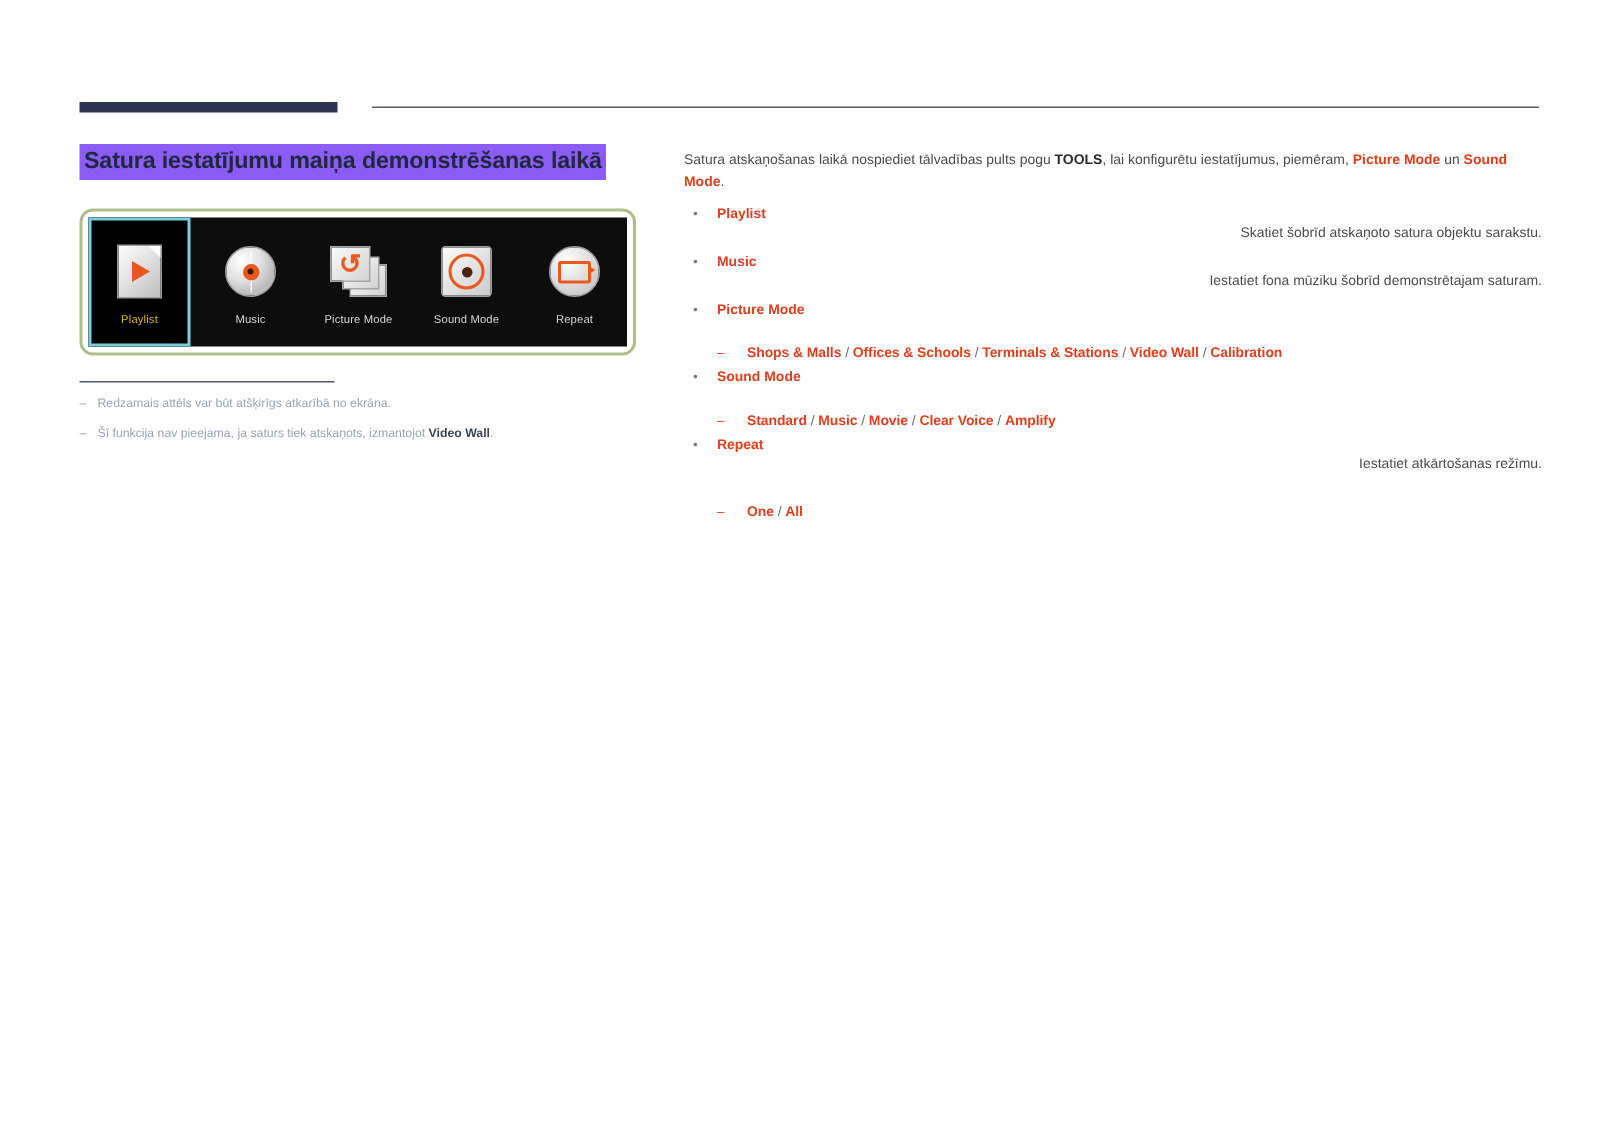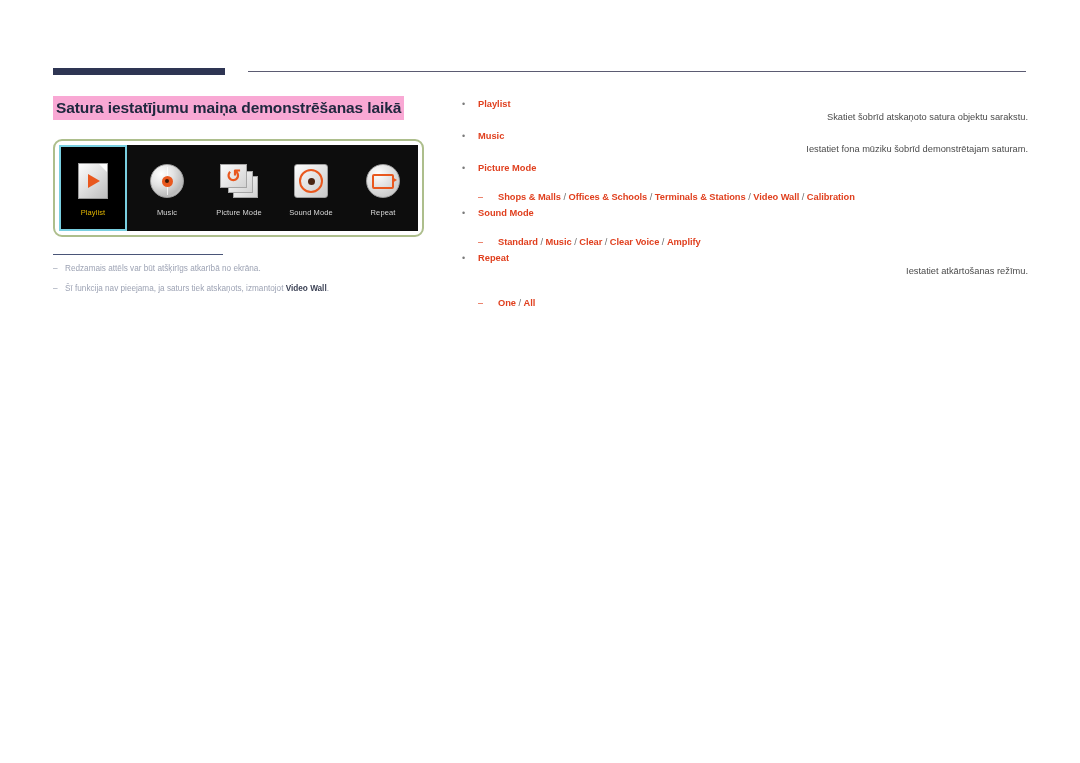--- a/index.html
+++ b/index.html
@@ -40,21 +40,21 @@
     left: 53px;
     top: 96px;
     width: 375px;
   }
 
   .page-title {
     display: inline-block;
     font-size: 15.5px;
     font-weight: bold;
     color: #20283f;
-    background: #f9a8d4;
+    background: #8b5cf6;
     padding: 2px 3px 3px 3px;
     line-height: 1.25;
     letter-spacing: -0.1px;
     white-space: nowrap;
   }
 
   
   .device-frame {
     position: absolute;
     left: 53px;
@@ -396,20 +396,21 @@
     <span>Redzamais attēls var būt atšķirīgs atkarībā no ekrāna.</span>
   </div>
   <div class="footnote">
     <span class="dash">–</span>
     <span><span>Šī funkcija nav pieejama, ja saturs tiek atskaņots, izmantojot </span><b>Video Wall</b><span>.</span></span>
   </div>
 </div>
 
 <div class="right-col">
 
+  <p class="intro"><span>Satura atskaņošanas laikā nospiediet tālvadības pults pogu </span><span class="tools">TOOLS</span><span>, lai konfigurētu iestatījumus, piemēram, </span><span class="accent">Picture Mode</span><span> un </span><span class="accent">Sound Mode</span><span>.</span></p>
 
   <div class="bullet-item">
     <div class="bullet-head">
       <span class="bullet-dot">•</span>
       <span class="bullet-title">Playlist</span>
     </div>
     <div class="bullet-desc">Skatiet šobrīd atskaņoto satura objektu sarakstu.</div>
   </div>
 
   <div class="bullet-item">
@@ -431,21 +432,21 @@
     </div>
   </div>
 
   <div class="bullet-item">
     <div class="bullet-head">
       <span class="bullet-dot">•</span>
       <span class="bullet-title">Sound Mode</span>
     </div>
     <div class="sub-item">
       <span class="sub-dash">–</span>
-      <span class="sub-text"><span>Standard</span><span class="sep"> / </span><span>Music</span><span class="sep"> / </span><span>Clear</span><span class="sep"> / </span><span>Clear Voice</span><span class="sep"> / </span><span>Amplify</span></span>
+      <span class="sub-text"><span>Standard</span><span class="sep"> / </span><span>Music</span><span class="sep"> / </span><span>Movie</span><span class="sep"> / </span><span>Clear Voice</span><span class="sep"> / </span><span>Amplify</span></span>
     </div>
   </div>
 
   <div class="bullet-item">
     <div class="bullet-head">
       <span class="bullet-dot">•</span>
       <span class="bullet-title">Repeat</span>
     </div>
     <div class="bullet-desc">Iestatiet atkārtošanas režīmu.</div>
     <div class="sub-item">

